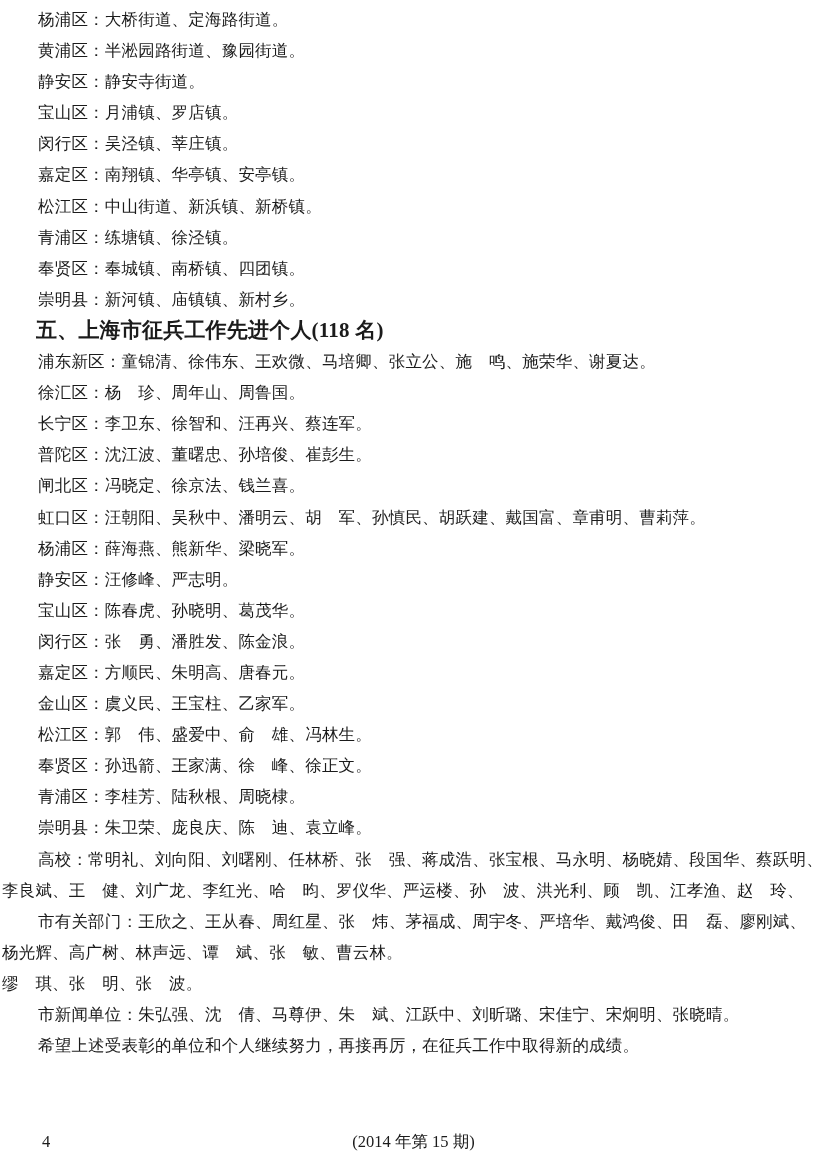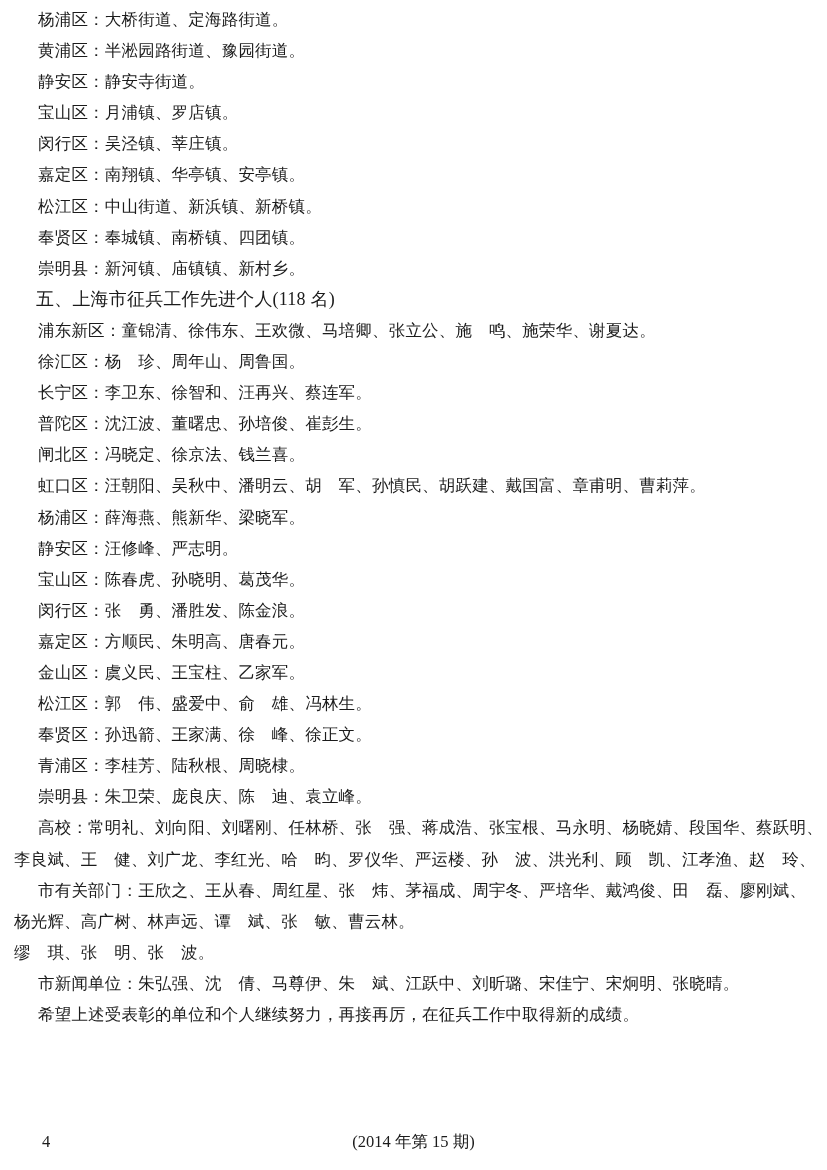--- a/index.html
+++ b/index.html
@@ -20,25 +20,25 @@
   }
   .line {
     font-size: 16.5px;
     height: 31.1px;
     line-height: 31.1px;
     white-space: nowrap;
     padding-left: 38px;
     letter-spacing: 0.2px;
   }
   .line.cont {
-    padding-left: 14px;
+    padding-left: 2px;
   }
   .line.heading {
-    font-weight: normal;
-    font-size: 18px;
+    font-weight: bold;
+    font-size: 21px;
     padding-left: 36px;
   }
   .footer {
     position: absolute;
     top: 1126px;
     left: 0;
     width: 827px;
     height: 31px;
     line-height: 31px;
     font-size: 16.5px;
@@ -55,20 +55,21 @@
 
 <div class="page">
   <div class="doc-body" id="doc-body">
       <div class="line para">杨浦区：大桥街道、定海路街道。</div>
       <div class="line para">黄浦区：半淞园路街道、豫园街道。</div>
       <div class="line para">静安区：静安寺街道。</div>
       <div class="line para">宝山区：月浦镇、罗店镇。</div>
       <div class="line para">闵行区：吴泾镇、莘庄镇。</div>
       <div class="line para">嘉定区：南翔镇、华亭镇、安亭镇。</div>
       <div class="line para">松江区：中山街道、新浜镇、新桥镇。</div>
+      <div class="line para">青浦区：练塘镇、徐泾镇。</div>
       <div class="line para">奉贤区：奉城镇、南桥镇、四团镇。</div>
       <div class="line para">崇明县：新河镇、庙镇镇、新村乡。</div>
       <div class="line heading">五、上海市征兵工作先进个人(118 名)</div>
       <div class="line para">浦东新区：童锦清、徐伟东、王欢微、马培卿、张立公、施　鸣、施荣华、谢夏达。</div>
       <div class="line para">徐汇区：杨　珍、周年山、周鲁国。</div>
       <div class="line para">长宁区：李卫东、徐智和、汪再兴、蔡连军。</div>
       <div class="line para">普陀区：沈江波、董曙忠、孙培俊、崔彭生。</div>
       <div class="line para">闸北区：冯晓定、徐京法、钱兰喜。</div>
       <div class="line para">虹口区：汪朝阳、吴秋中、潘明云、胡　军、孙慎民、胡跃建、戴国富、章甫明、曹莉萍。</div>
       <div class="line para">杨浦区：薛海燕、熊新华、梁晓军。</div>

